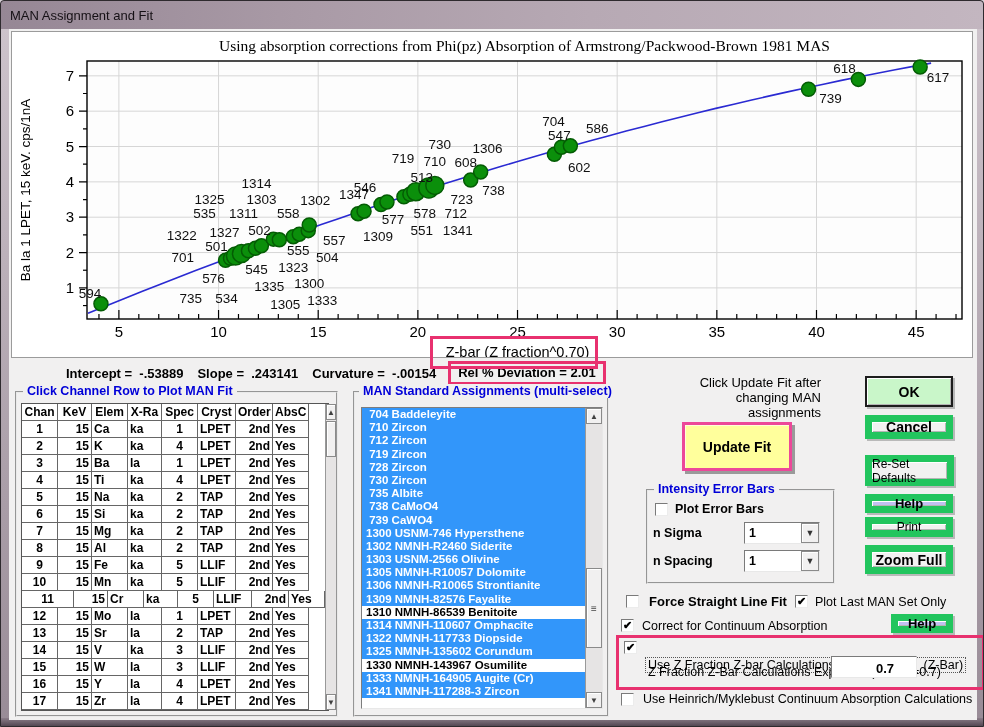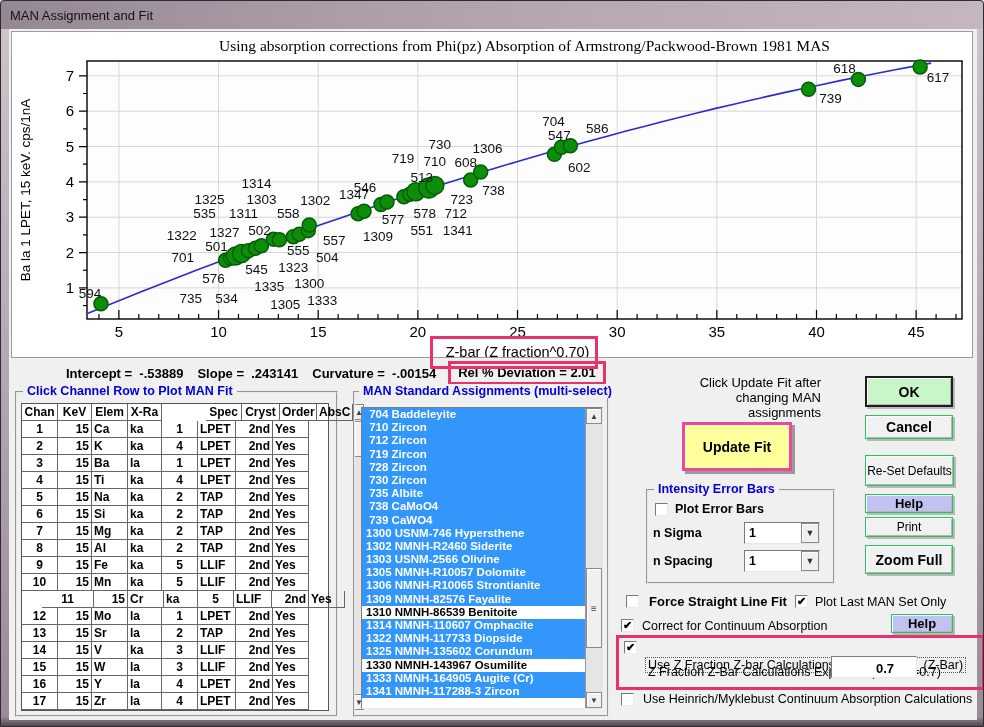--- a/index.html
+++ b/index.html
@@ -48,21 +48,21 @@
     box-shadow:inset 1px 1px 0 #fff;box-sizing:border-box;display:flex;align-items:center;
     justify-content:center;font-size:10px;color:#444;}
   
   .listbox{position:absolute;left:8px;top:18px;width:242px;height:302px;background:#fff;
     border:1px solid;border-color:#7d7d7d #e8e8e8 #e8e8e8 #7d7d7d;box-sizing:border-box;display:flex;}
   .listbox .items{flex:1;padding-top:0;overflow:hidden;}
   .listbox .li{height:13.2px;line-height:13.2px;font-size:11.5px;font-weight:bold;white-space:pre;
     padding-left:4px;color:#000;}
   .listbox .li.sel{background:#3296fa;color:#fff;}
   
-  .btn{position:absolute;background:#f2f1f1;border:1px solid #22c55e;box-sizing:border-box;
+  .btn{position:absolute;background:#f2f1f1;border:7px solid #22c55e;box-sizing:border-box;
     box-shadow:inset 1px 1px 0 #fff,inset -1px -1px 0 #b5b5b5,2px 2px 0 #b9b9b9;
     display:flex;align-items:center;justify-content:center;font-size:12px;color:#000;cursor:default;}
   .btn.bold{font-weight:bold;font-size:14px;}
   .btn.ok{background:#c9f6c9;border:2px solid #1d1d1d;font-weight:bold;font-size:14px;}
   .btn.helpbtn{background:#c1c1f2;font-weight:bold;font-size:13px;}
   .btn.updatefit{background:#ffff9c;border:3px solid #ec4899;font-weight:bold;font-size:14px;
     box-shadow:inset 1px 1px 0 #ffffd8,3px 3px 0 #9a9a9a;}
   
   .cb{position:absolute;width:13px;height:13px;background:#fff;border:1px solid;
     border-color:#7a7a7a #ececec #ececec #7a7a7a;box-sizing:border-box;font-size:11px;line-height:11px;
@@ -284,21 +284,21 @@
 
     <div class="group" style="left:6px;top:362px;width:323px;height:326px;"></div>
     <div class="group-label" style="left:14px;top:355px;">Click Channel Row to Plot MAN Fit</div>
     <div class="grid">
       <div class="cells">
           <div class="tr">
             <div class="th th" style="width: 36px;">Chan</div>
             <div class="th th" style="width: 34px;">KeV</div>
             <div class="th th" style="width: 36px;">Elem</div>
             <div class="th th" style="width: 34px;">X-Ra</div>
-            <div class="th th" style="width: 36px; margin-left: 44px;">Spec</div>
+            <div class="th th" style="width: 36px;">Spec</div>
             <div class="th th" style="width: 38px;">Cryst</div>
             <div class="th th" style="width: 37px;">Order</div>
             <div class="th th" style="width: 36px;">AbsC</div>
           </div>
           <div class="tr">
             <div class="td" style="width: 36px; text-align: center;">1</div>
             <div class="td" style="width: 34px; text-align: right;">15</div>
             <div class="td" style="width: 36px; text-align: left;">Ca</div>
             <div class="td" style="width: 34px; text-align: left;">ka</div>
             <div class="td" style="width: 36px; text-align: center;">1</div>
@@ -390,21 +390,21 @@
             <div class="td" style="width: 36px; text-align: center;">10</div>
             <div class="td" style="width: 34px; text-align: right;">15</div>
             <div class="td" style="width: 36px; text-align: left;">Mn</div>
             <div class="td" style="width: 34px; text-align: left;">ka</div>
             <div class="td" style="width: 36px; text-align: center;">5</div>
             <div class="td" style="width: 38px; text-align: left;">LLIF</div>
             <div class="td" style="width: 37px; text-align: right;">2nd</div>
             <div class="td" style="width: 36px; text-align: left;">Yes</div>
           </div>
           <div class="tr">
-            <div class="td" style="width: 52px; text-align: center; margin-left: 20px;">11</div>
+            <div class="td" style="width: 52px; text-align: center;">11</div>
             <div class="td" style="width: 34px; text-align: right;">15</div>
             <div class="td" style="width: 36px; text-align: left;">Cr</div>
             <div class="td" style="width: 34px; text-align: left;">ka</div>
             <div class="td" style="width: 36px; text-align: center;">5</div>
             <div class="td" style="width: 38px; text-align: left;">LLIF</div>
             <div class="td" style="width: 37px; text-align: right;">2nd</div>
             <div class="td" style="width: 36px; text-align: left;">Yes</div>
           </div>
           <div class="tr">
             <div class="td" style="width: 36px; text-align: center;">12</div>

